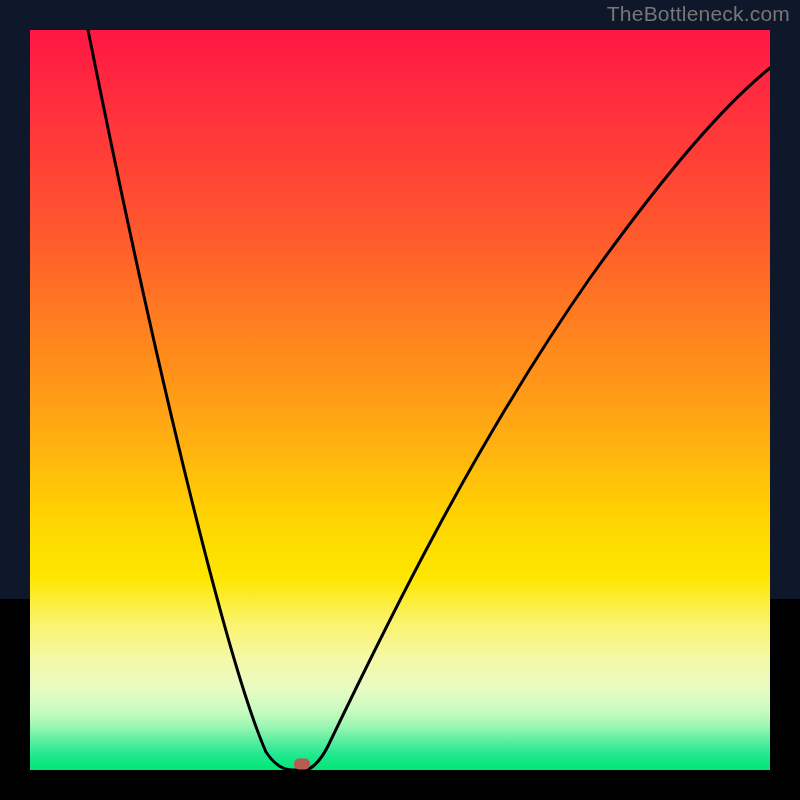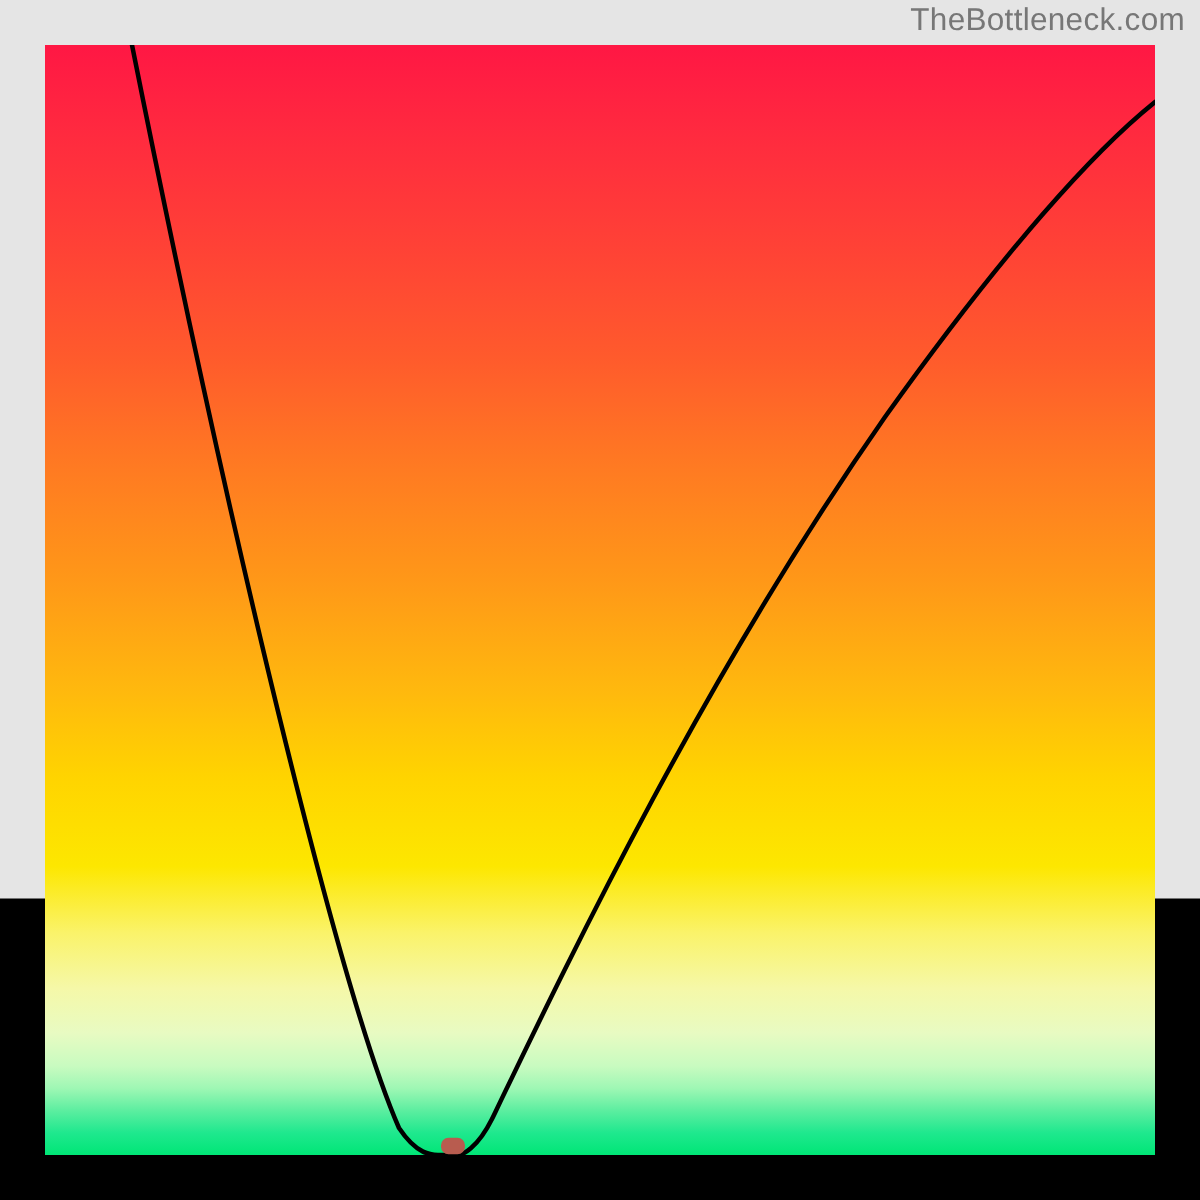--- a/index.html
+++ b/index.html
@@ -7,21 +7,21 @@
     padding: 0;
     width: 800px;
     height: 800px;
     background: #000;
     font-family: Arial, Helvetica, sans-serif;
   }
   .frame {
     position: relative;
     width: 800px;
     height: 599px;
-    background: #e5e5e5;
+    background: #0f172a;
   }
   .plot {
     position: absolute;
     left: 30px;
     top: 30px;
     width: 740px;
     height: 740px;
     overflow: hidden;
   }
   .gradient {

